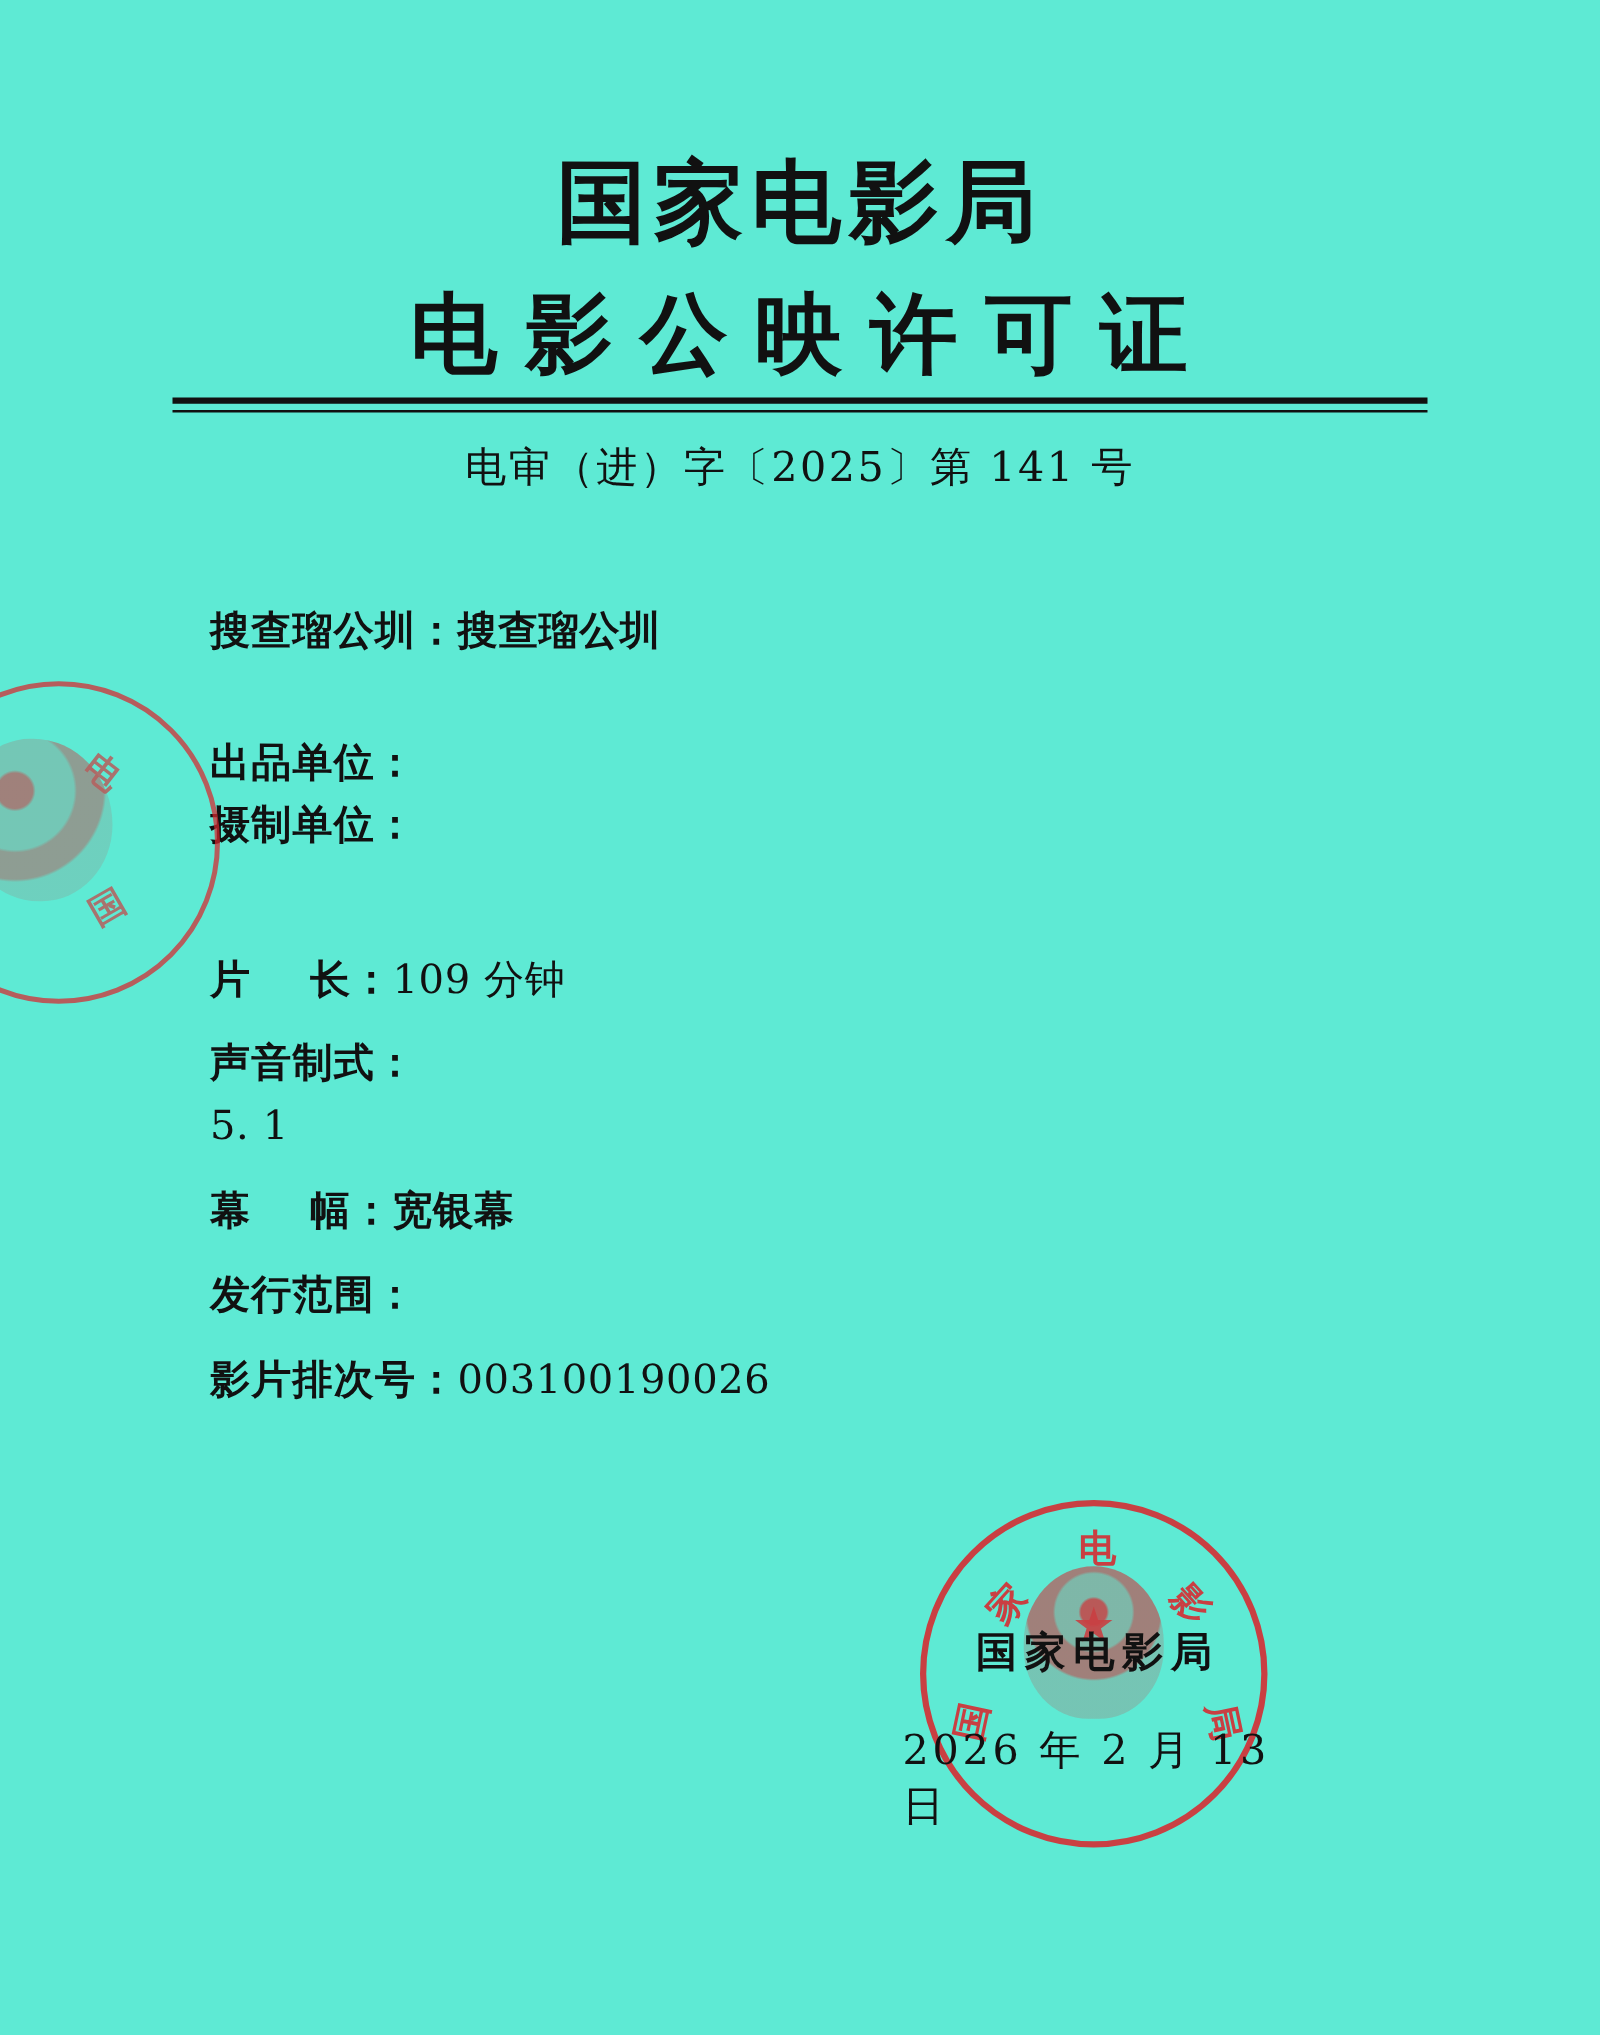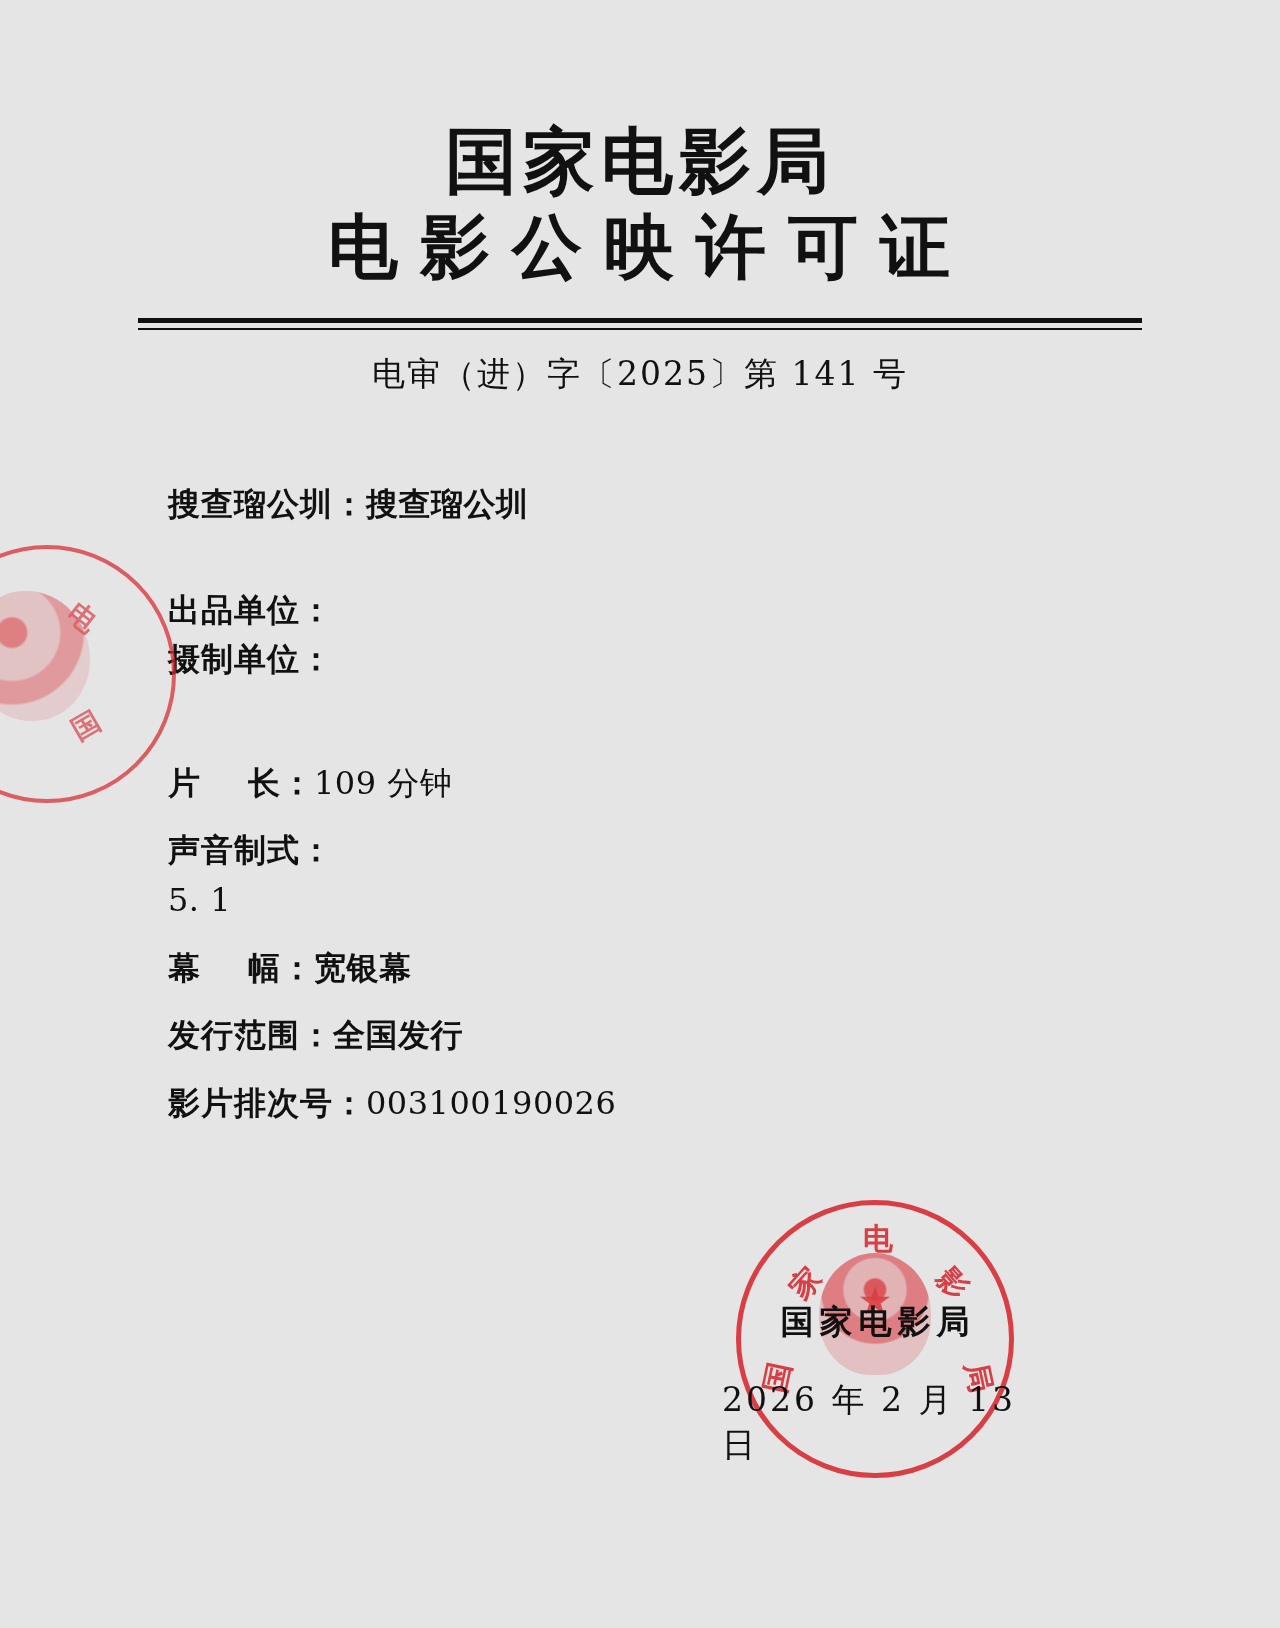--- a/index.html
+++ b/index.html
@@ -12,21 +12,21 @@
     height: 1628px;
     position: relative;
     font-family: "DejaVu Serif", "Liberation Serif", serif;
     color: #111111;
     overflow: hidden;
   }
 
   .page {
     position: absolute;
     inset: 0;
-    background: #e5e5e5;
+    background: #5eead4;
   }
 
   
   .header {
     position: absolute;
     left: 0;
     right: 0;
     top: 120px;
     text-align: center;
   }
@@ -35,23 +35,23 @@
     font-weight: 700;
     letter-spacing: 6px;
     line-height: 1.15;
     font-family: "DejaVu Sans", "Liberation Sans", sans-serif;
   }
   .title-line2 {
     font-size: 70px;
     font-weight: 700;
     letter-spacing: 22px;
     line-height: 1.25;
-    margin-top: 6px;
+    margin-top: 22px;
     padding-left: 20px;
-    font-family: Liberation Mono, monospace;
+    font-family: Liberation Serif, serif;
   }
 
   .rule-wrap {
     position: absolute;
     left: 138px;
     right: 138px;
     top: 318px;
   }
   .rule-thick {
     height: 5px;
@@ -265,21 +265,20 @@
       <span class="field-value">5. 1</span>
     </div>
 
     <div class="field-row row-screen">
       <span class="field-label spaced-label"><span class="s1">幕</span><span>幅：</span></span>
       <span class="field-value bold">宽银幕</span>
     </div>
 
     <div class="field-row row-dist">
       <span class="field-label">发行范围：</span>
-      <span class="field-value bold">全国发行</span>
     </div>
 
     <div class="field-row row-serial">
       <span class="field-label">影片排次号：</span>
       <span class="field-value">003100190026</span>
     </div>
 
   </div>
 
   <div class="stamp-left">

